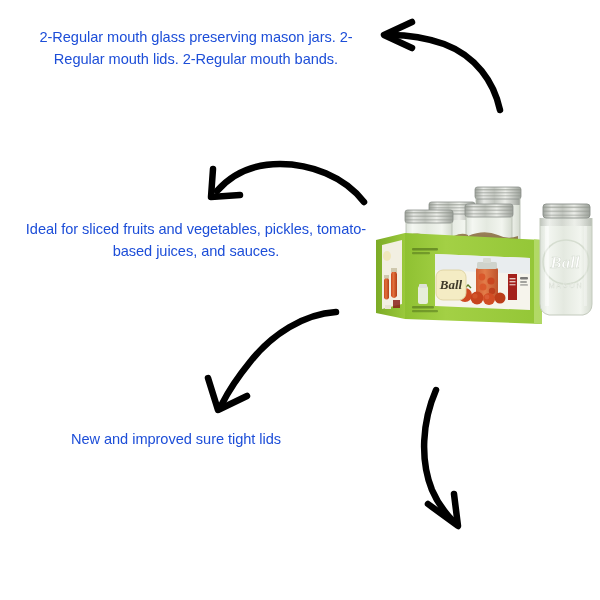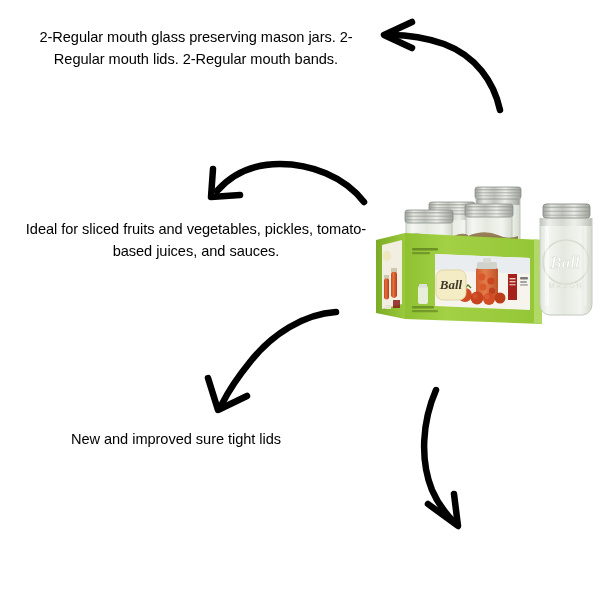--- a/index.html
+++ b/index.html
@@ -18,21 +18,21 @@
   #canvas {
     position: relative;
     width: 600px;
     height: 600px;
     background: #ffffff;
   }
 
   
   .callout {
     position: absolute;
-    color: #000000;
+    color: #1d4ed8;
     font-size: 14.6px;
     line-height: 1.52;
     text-align: center;
     letter-spacing: -0.05px;
   }
   #callout-jars     { left: 18px;  top: 26px;  width: 356px; }
   #callout-ideal    { left: 18px;  top: 218px; width: 356px; }
   #callout-lids     { left: 22px;  top: 428px; width: 308px; }
   #callout-sealed   { left: 258px; top: 538px; width: 326px; }
 

